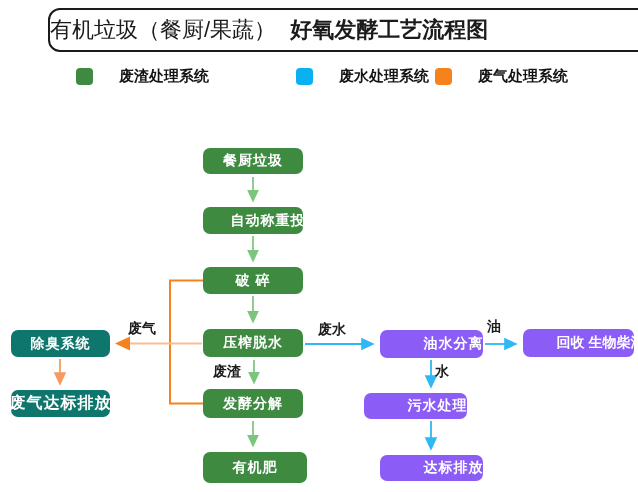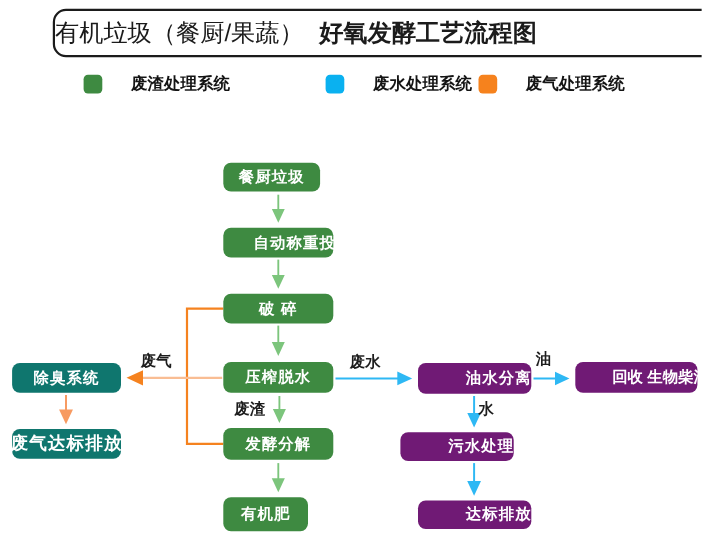--- a/index.html
+++ b/index.html
@@ -26,29 +26,29 @@
   .swatch.orange{background:#f6821d;}
   .legend-label{font-size:15px;font-weight:700;color:#141414;white-space:nowrap;}
 
   
   .node{
     position:absolute;display:flex;align-items:center;justify-content:center;
     color:#ffffff;font-size:14px;font-weight:600;letter-spacing:1px;
     border-radius:7px;white-space:nowrap;box-sizing:border-box;
   }
   .node.green{background:#3e8a41;}
-  .node.blue{background:#701a75;padding-left:44px;}
+  .node.blue{background:#8b5cf6;padding-left:44px;}
   .node.orange{background:#0f766e;}
 
-  .n-kitchen   {left:203px;top:148px;width:88px;height:26px;}
+  .n-kitchen   {left:203px;top:148px;width:100px;height:26px;}
   .n-weigh     {left:203px;top:207px;width:100px;height:27px;padding-left:45px;}
   .n-crush     {left:203px;top:267px;width:100px;height:27px;}
   .n-press     {left:203px;top:329px;width:100px;height:28px;}
   .n-ferment   {left:203px;top:389px;width:100px;height:29px;}
-  .n-fert      {left:203px;top:452px;width:77px;height:31px;}
+  .n-fert      {left:203px;top:452px;width:104px;height:31px;}
   .n-deodor    {left:11px;top:330px;width:99px;height:27px;}
   .n-gasout    {left:11px;top:390px;width:99px;height:27px;font-size:16px;}
   .n-oilsep    {left:380px;top:330px;width:103px;height:28px;}
   .n-biodiesel {left:523px;top:329px;width:111px;height:28px;letter-spacing:0;}
   .n-sewage    {left:364px;top:393px;width:103px;height:26px;}
   .n-waterout  {left:380px;top:455px;width:103px;height:26px;}
 
   
   .edge-label{position:absolute;font-size:14px;font-weight:700;color:#1d1d1d;white-space:nowrap;}
   .lbl-gas    {left:128px;top:320px;}

